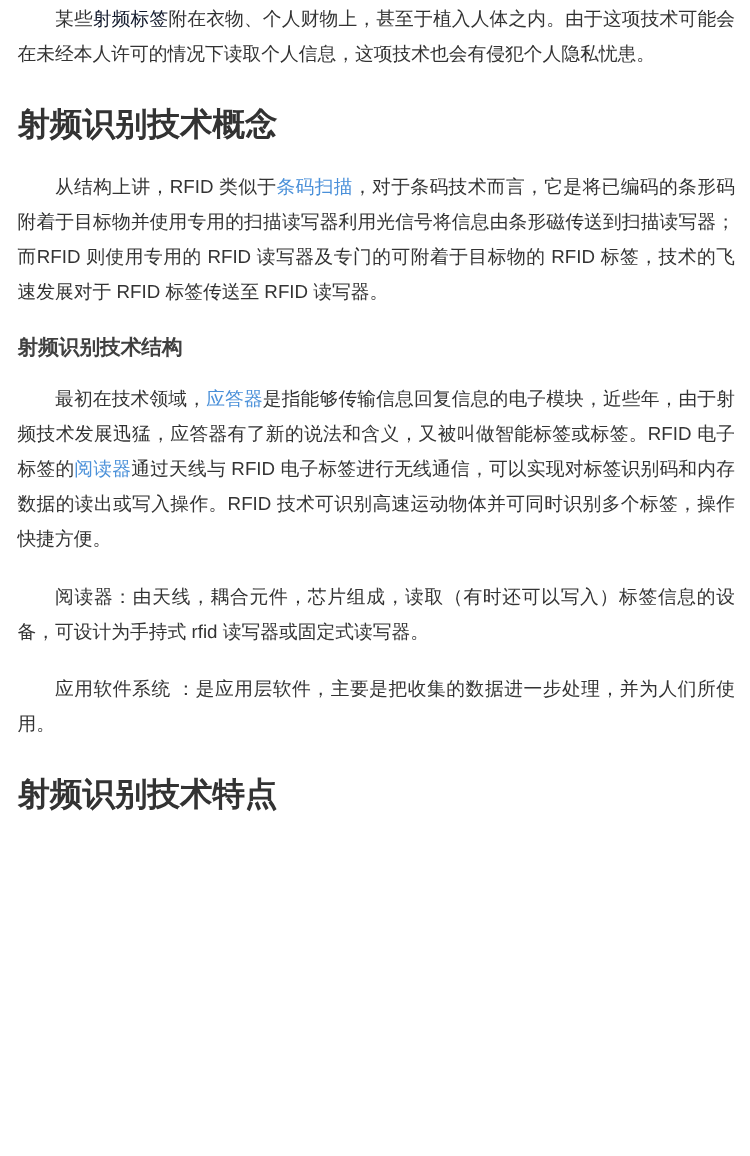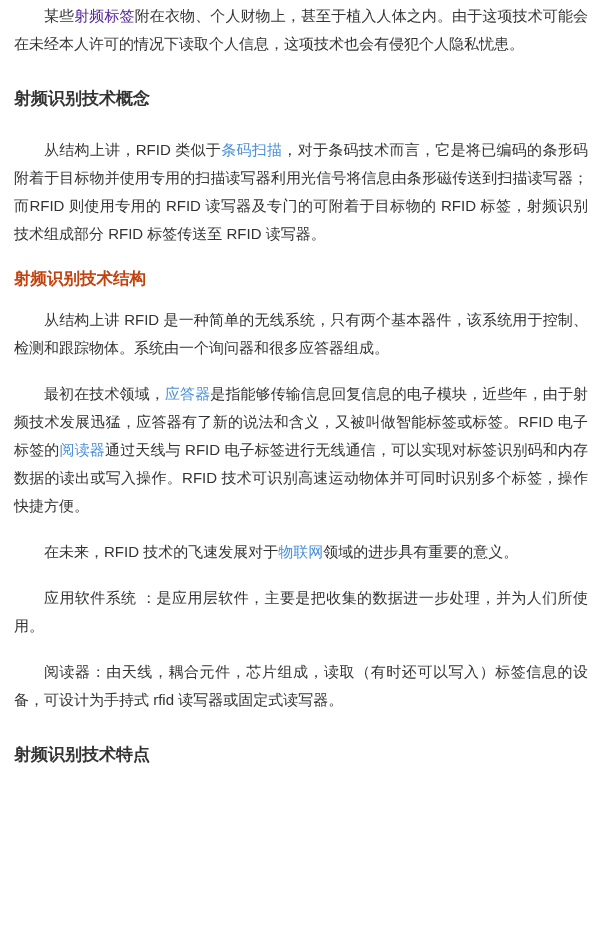--- a/index.html
+++ b/index.html
@@ -22,46 +22,44 @@
   .article > :first-child { margin-top: 0; }
   p.para {
     font-size: 15px;
     line-height: 28px;
     margin: 18px 0;
     text-indent: 2em;
     text-align: justify;
     color: #333333;
   }
   h1.h1 {
-    font-size: 17px;
+    font-size: 26px;
     line-height: 26px;
     font-weight: 700;
     margin: 28px 0 24px;
     color: #333333;
   }
   h2.h2 {
     font-size: 16.5px;
     line-height: 20px;
     font-weight: 700;
     margin: 20px 0 14px;
-    color: #c2410c;
+    color: #404040;
   }
   a.inline-link {
     text-decoration: none;
     cursor: pointer;
   }
   span.text-run { color: inherit; }
 </style>
 </head>
 <body>
 
 <main class="article" style="background: rgb(255, 255, 255); color: rgb(51, 51, 51);">
-    <p class="para"><span class="text-run">某些</span><a class="inline-link" href="#" style="color: #4c1d95;">射频标签</a><span class="text-run">附在衣物、个人财物上，甚至于植入人体之内。由于这项技术可能会在未经本人许可的情况下读取个人信息，这项技术也会有侵犯个人隐私忧患。</span></p>
+    <p class="para"><span class="text-run">某些</span><a class="inline-link" href="#" style="color: #0f172a;">射频标签</a><span class="text-run">附在衣物、个人财物上，甚至于植入人体之内。由于这项技术可能会在未经本人许可的情况下读取个人信息，这项技术也会有侵犯个人隐私忧患。</span></p>
     <h1 class="h1">射频识别技术概念</h1>
-    <p class="para"><span class="text-run">从结构上讲，RFID 类似于</span><a class="inline-link" href="#" style="color: rgb(74, 144, 217);">条码扫描</a><span class="text-run">，对于条码技术而言，它是将已编码的条形码附着于目标物并使用专用的扫描读写器利用光信号将信息由条形磁传送到扫描读写器；而RFID 则使用专用的 RFID 读写器及专门的可附着于目标物的 RFID 标签，射频识别技术组成部分 RFID 标签传送至 RFID 读写器。</span></p>
+    <p class="para"><span class="text-run">从结构上讲，RFID 类似于</span><a class="inline-link" href="#" style="color: rgb(74, 144, 217);">条码扫描</a><span class="text-run">，对于条码技术而言，它是将已编码的条形码附着于目标物并使用专用的扫描读写器利用光信号将信息由条形磁传送到扫描读写器；而RFID 则使用专用的 RFID 读写器及专门的可附着于目标物的 RFID 标签，技术的飞速发展对于 RFID 标签传送至 RFID 读写器。</span></p>
     <h2 class="h2">射频识别技术结构</h2>
-    <p class="para"><span class="text-run">从结构上讲 RFID 是一种简单的无线系统，只有两个基本器件，该系统用于控制、检测和跟踪物体。系统由一个询问器和很多应答器组成。</span></p>
     <p class="para"><span class="text-run">最初在技术领域，</span><a class="inline-link" href="#" style="color: rgb(74, 144, 217);">应答器</a><span class="text-run">是指能够传输信息回复信息的电子模块，近些年，由于射频技术发展迅猛，应答器有了新的说法和含义，又被叫做智能标签或标签。RFID 电子标签的</span><a class="inline-link" href="#" style="color: rgb(74, 144, 217);">阅读器</a><span class="text-run">通过天线与 RFID 电子标签进行无线通信，可以实现对标签识别码和内存数据的读出或写入操作。RFID 技术可识别高速运动物体并可同时识别多个标签，操作快捷方便。</span></p>
-    <p class="para"><span class="text-run">在未来，RFID 技术的飞速发展对于</span><a class="inline-link" href="#" style="color: rgb(74, 144, 217);">物联网</a><span class="text-run">领域的进步具有重要的意义。</span></p>
+    <p class="para"><span class="text-run">阅读器：由天线，耦合元件，芯片组成，读取（有时还可以写入）标签信息的设备，可设计为手持式 rfid 读写器或固定式读写器。</span></p>
     <p class="para"><span class="text-run">应用软件系统 ：是应用层软件，主要是把收集的数据进一步处理，并为人们所使用。</span></p>
-    <p class="para"><span class="text-run">阅读器：由天线，耦合元件，芯片组成，读取（有时还可以写入）标签信息的设备，可设计为手持式 rfid 读写器或固定式读写器。</span></p>
     <h1 class="h1">射频识别技术特点</h1>
   </main>
 
 </body></html>

